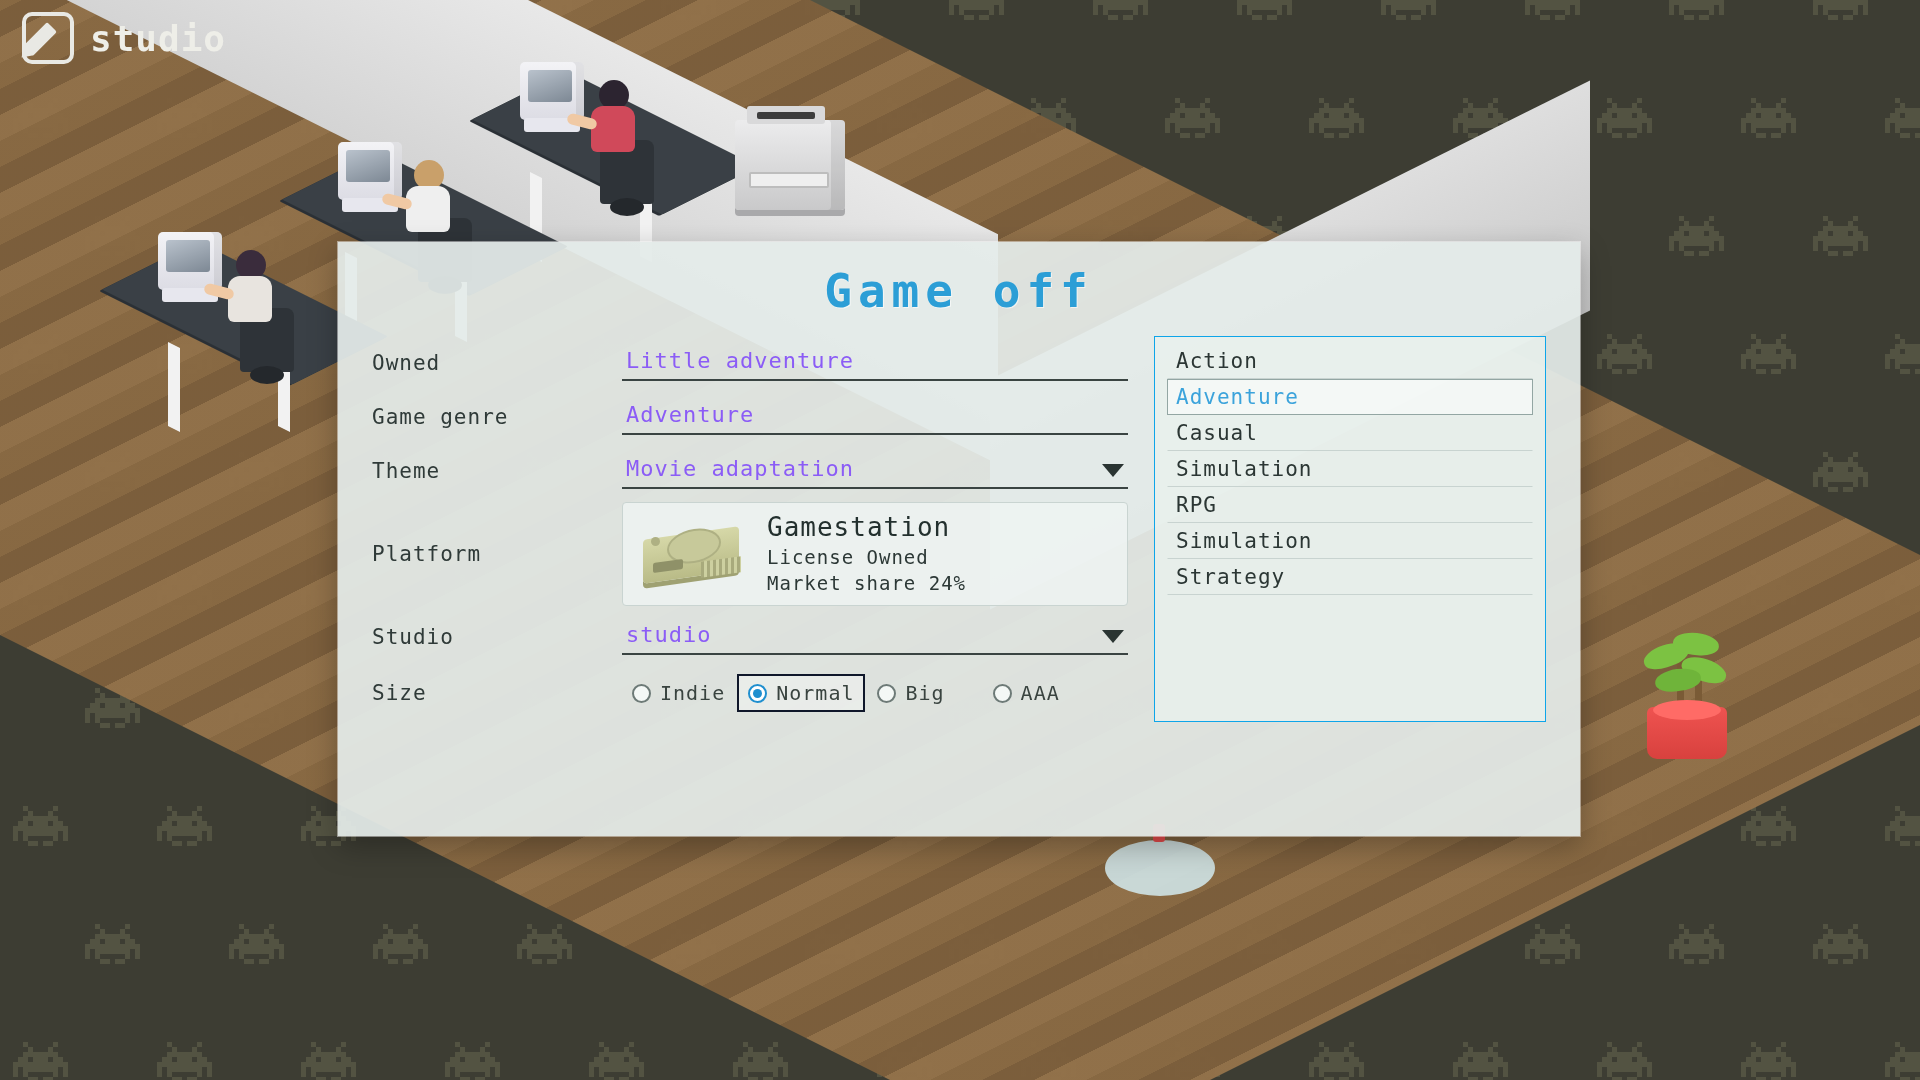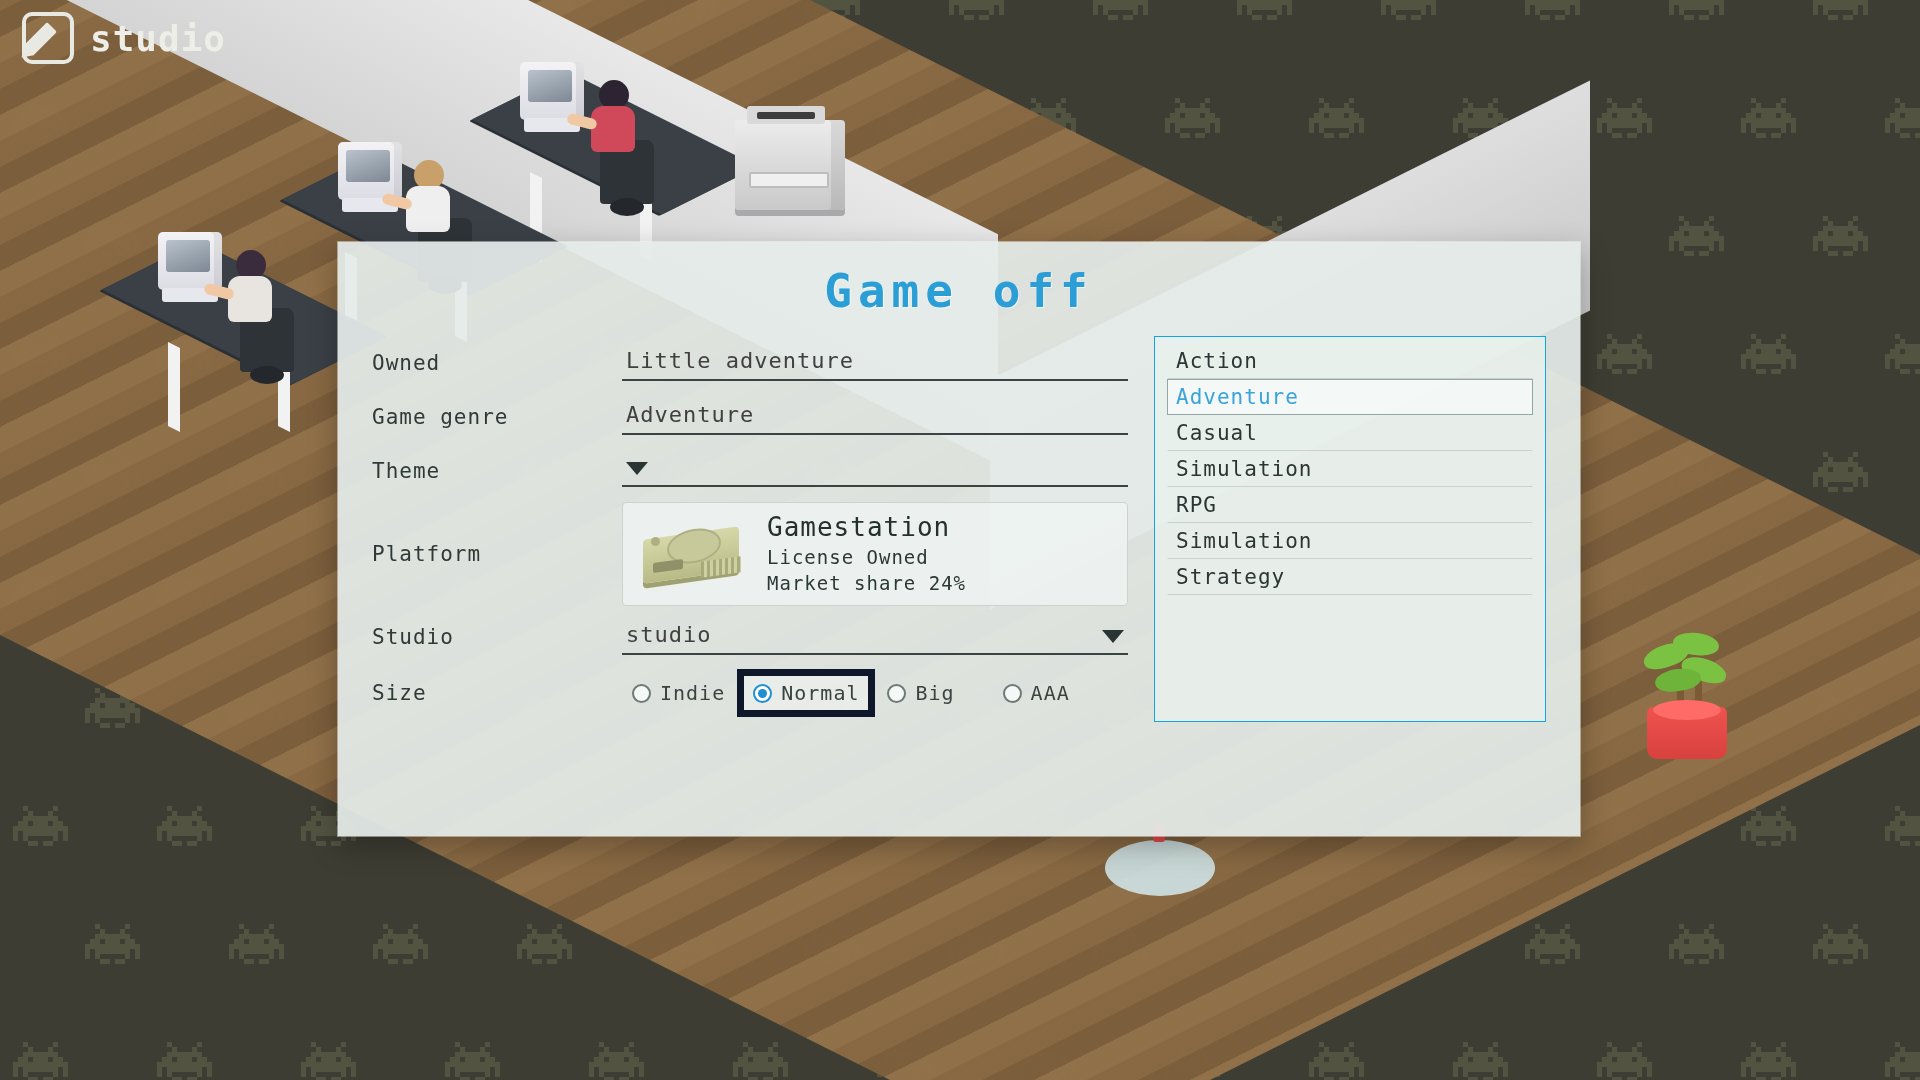--- a/index.html
+++ b/index.html
@@ -151,21 +151,21 @@
     font-size:21px;
     color:#2f3a38;
     letter-spacing:1px;
   }
   .row-field{
     flex:1;
     position:relative;
   }
   .underline-field{
     font-size:22px;
-    color:#404040;
+    color:#8b5cf6;
     letter-spacing:1px;
     border-bottom:2px solid #3a4442;
     padding:2px 4px 6px 4px;
     min-height:32px;
     display:flex;
     align-items:flex-end;
   }
   .underline-field .val{flex:1;}
   .caret-down{
     width:0;height:0;
@@ -226,21 +226,21 @@
   
   #size-row{min-height:58px;}
   .radio-group{display:flex;align-items:center;gap:2px;}
   .radio-item{
     display:flex;align-items:center;gap:9px;
     padding:5px 9px;
     border:1px solid transparent;
     font-size:20px;color:#39433f;letter-spacing:1px;
   }
   .radio-item.focused{
-    border:7px solid #0f172a;
+    border:2px solid #0f172a;
     background:rgba(255,255,255,.35);
   }
   .radio-dot{
     width:19px;height:19px;border-radius:50%;
     border:2px solid #6d7a77;background:#f4f8f6;
     position:relative;flex:0 0 auto;
   }
   .radio-item.checked .radio-dot{
     border-color:#1f8fcf;background:#fff;
   }
@@ -3672,20 +3672,21 @@
           <div class="underline-field">
             <span class="val">Adventure</span>
           </div>
         </div>
       </div>
 
       <div class="row">
         <div class="row-label">Theme</div>
         <div class="row-field">
           <div class="underline-field">
+            <span class="val">Movie adaptation</span>
             <span class="caret-down"></span>
           </div>
         </div>
       </div>
 
       <div class="row" id="platform-row">
         <div class="row-label">Platform</div>
         <div class="row-field">
           <div id="platform-card">
             <div id="console-icon">

